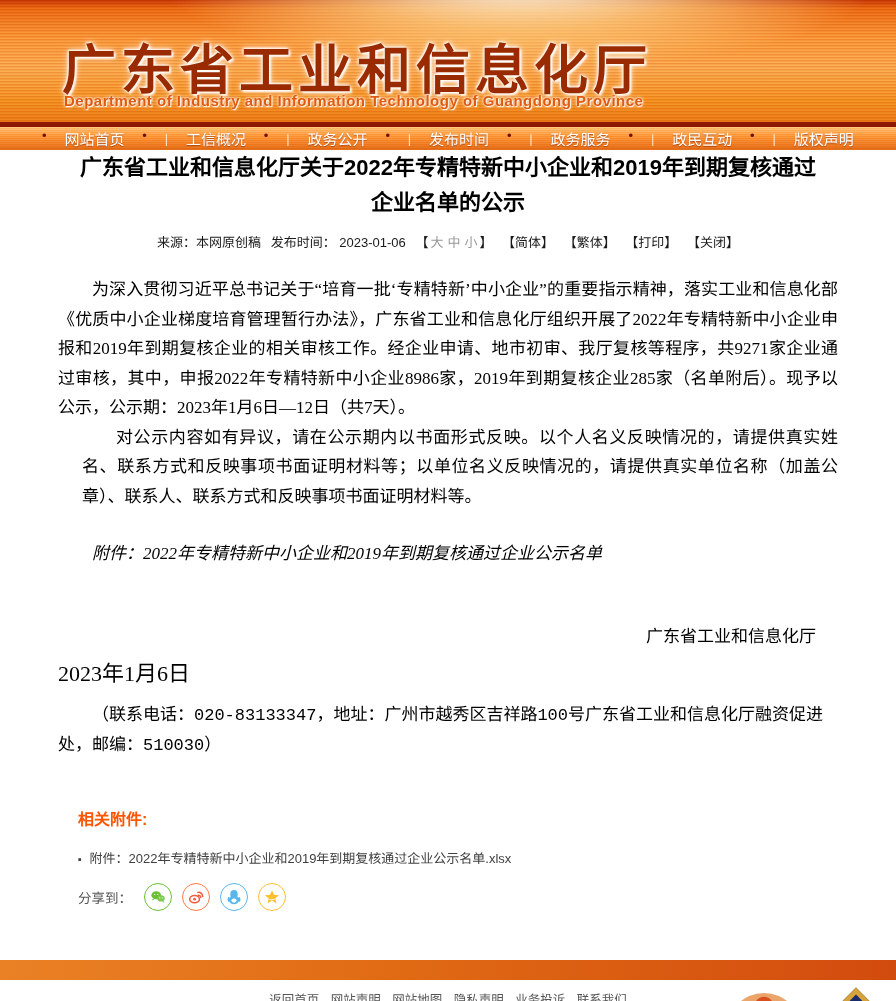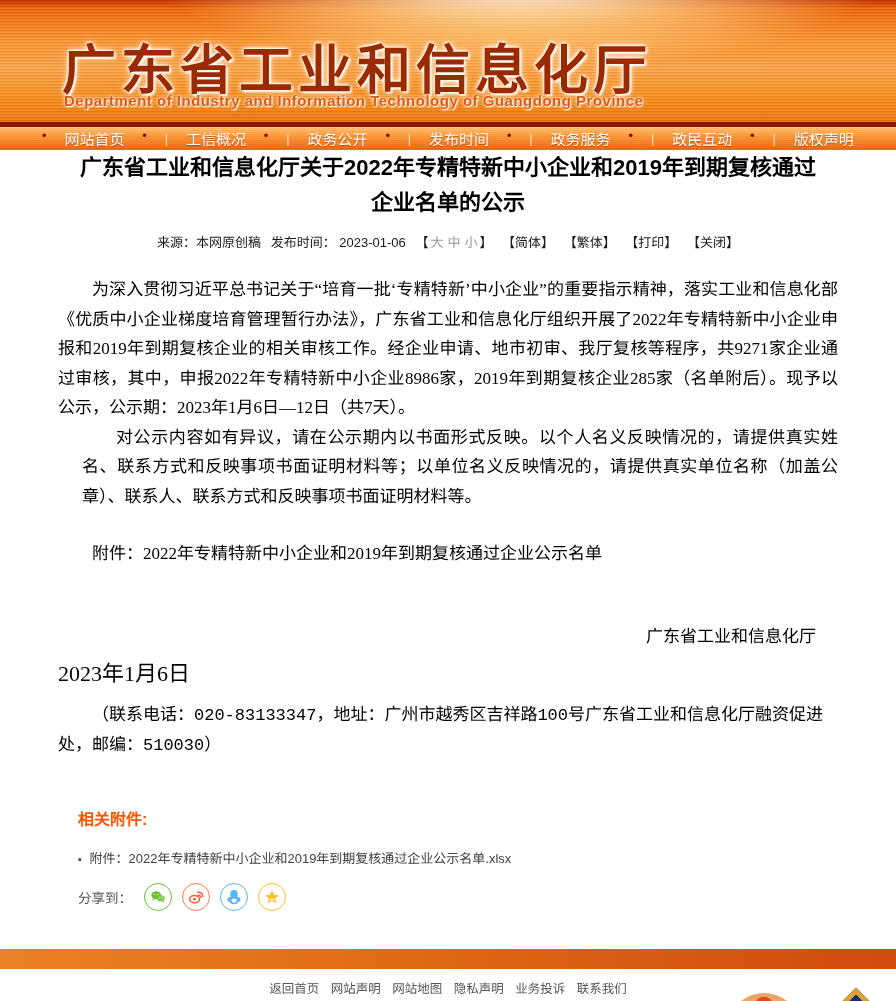--- a/index.html
+++ b/index.html
@@ -63,20 +63,21 @@
 
   .body-para {
     margin-top:24px; font-size:17px; line-height:29.5px;
     text-align:justify; text-indent:2em;
     font-family:"Liberation Serif","DejaVu Serif",serif;
   }
   .body-para + .body-para { margin-top:0;margin-left:24px; }
   .attachment-line {
     margin-top:28px; font-size:17px; text-indent:2em;
     font-family:"Liberation Serif","DejaVu Serif",serif;
+    font-style:italic;
   }
   .signature {
     margin-top:58px; text-align:right; padding-right:22px;
     font-size:17px; font-family:"Liberation Serif","DejaVu Serif",serif;
   }
   .sign-date {
     margin-top:8px; padding-right:72px;
     font-size:22px; font-family:"Liberation Serif","DejaVu Serif",serif;
   }
   .contact-para {
@@ -101,21 +102,21 @@
     width:28px; height:28px; border-radius:50%; background:#fff;
     display:flex; align-items:center; justify-content:center; cursor:pointer;
   }
   .share-btn svg { display:block; }
   .share-wechat { border:1.5px solid #6abf33; }
   .share-weibo  { border:1.5px solid #ff7a45; }
   .share-qq     { border:1.5px solid #59b7ec; }
   .share-qzone  { border:1.5px solid #fdc02f; }
 
   
-  .site-footer { position:absolute; left:0; bottom:0; width:100%; height:52px; background:#fff; }
+  .site-footer { position:absolute; left:0; bottom:0; width:100%; height:41px; background:#fff; }
   .footer-bar {
     height:20px; width:100%;
     background:linear-gradient(90deg, #ea8125 0%, #e06a14 45%, #d24b0e 100%);
   }
   .footer-links {
     margin-top:9px; text-align:center; font-size:12.5px; color:#555;
   }
   .footer-link { color:#555; text-decoration:none; cursor:pointer; margin:0 4px; }
 
   .emblem-logo {

